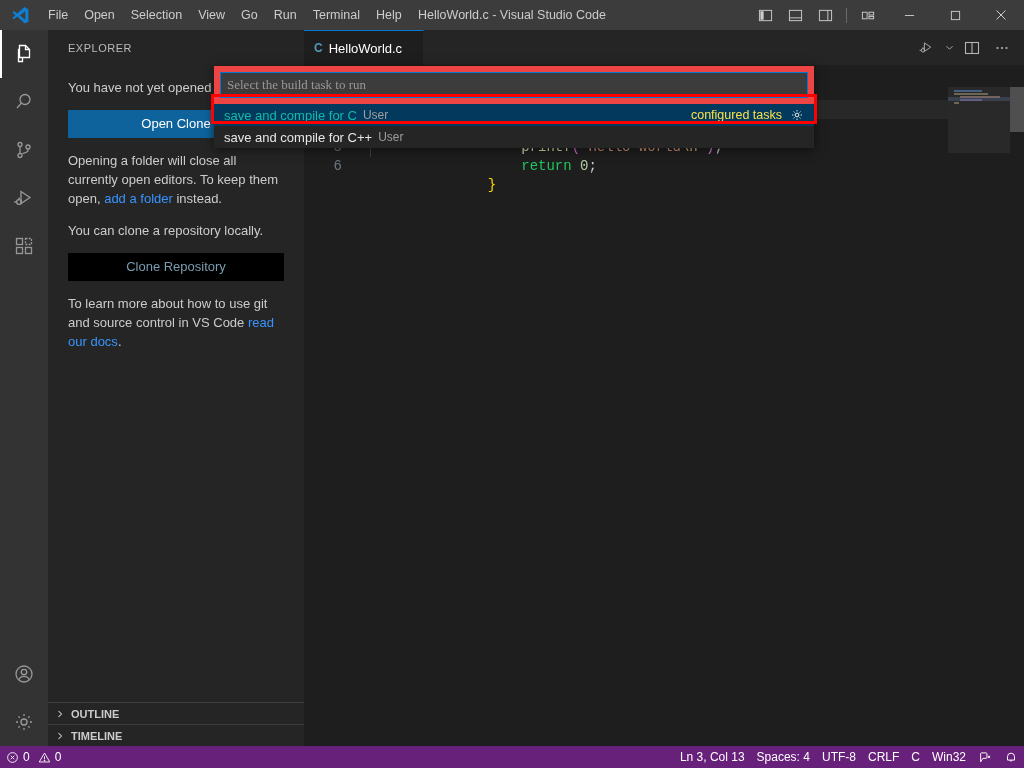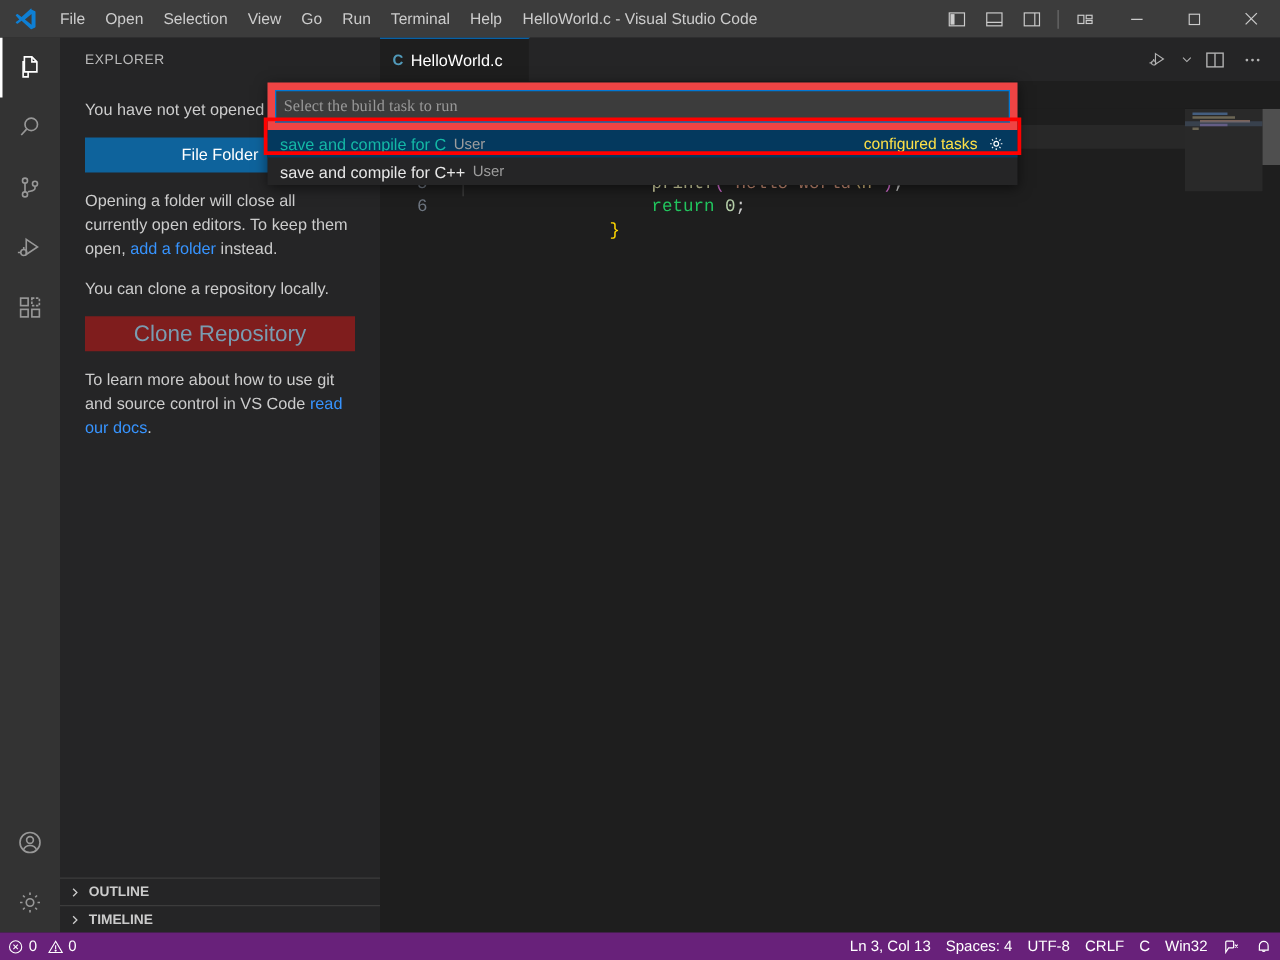--- a/index.html
+++ b/index.html
@@ -71,21 +71,21 @@
   .welcome { padding: 0 20px; flex: 1 1 auto; overflow: hidden; }
   .welcome p { font-size: 13px; line-height: 1.45; color: #cccccc; margin: 14px 0 12px; }
   .welcome a { color: #3794ff; text-decoration: none; cursor: pointer; }
   .btn-primary {
     display: block; width: 100%; height: 28px; line-height: 28px; text-align: center;
     background: #0e639c; color: #ffffff; font-size: 13px; border: none; cursor: pointer;
     margin-bottom: 4px; font-family: inherit;
   }
   .btn-secondary {
     display: block; width: 100%; height: 28px; line-height: 28px; text-align: center;
-    background: #7f1d1d; color: #7a9cb0; font-size: 18px; border: none; cursor: pointer;
+    background: #000000; color: #7a9cb0; font-size: 13px; border: none; cursor: pointer;
     margin-bottom: 4px; font-family: inherit;
   }
   .panel-rows { margin-top: auto; }
   .panel-row {
     height: 22px; display: flex; align-items: center; gap: 3px; padding-left: 4px;
     font-size: 11px; font-weight: bold; color: #cccccc;
     border-top: 1px solid #3c3c3c;
   }
 
   
@@ -297,21 +297,21 @@
           <circle cx="12" cy="12" r="3"></circle>
           <path d="M12 4v2M12 18v2M4 12h2M18 12h2M6.4 6.4l1.4 1.4M16.2 16.2l1.4 1.4M17.6 6.4l-1.4 1.4M7.8 16.2l-1.4 1.4"></path>
         </svg>
       </div>
     </div>
 
     <div class="sidebar">
       <div class="sidebar-title">EXPLORER</div>
       <div class="welcome">
         <p>You have not yet opened a folder.</p>
-        <button class="btn-primary">File Folder</button>
+        <button class="btn-primary">Open Clone</button>
         <p><span>Opening a folder will close all currently open editors. To keep them open, </span><a>add a folder</a><span> instead.</span></p>
         <p>You can clone a repository locally.</p>
         <button class="btn-secondary">Clone Repository</button>
         <p><span>To learn more about how to use git and source control in VS Code </span><a>read our docs</a><span>.</span></p>
       </div>
       <div class="panel-rows">
         <div class="panel-row">
           <span class="chev">
             <svg width="12" height="12" viewBox="0 0 16 16" fill="none" stroke="#cccccc" stroke-width="1.4">
                 <path d="M6 4l4 4-4 4"></path>

